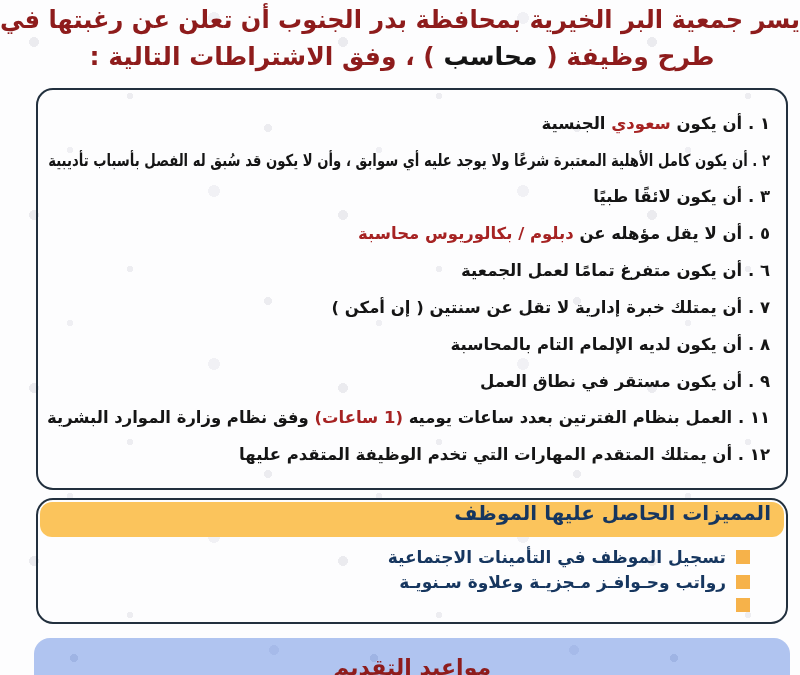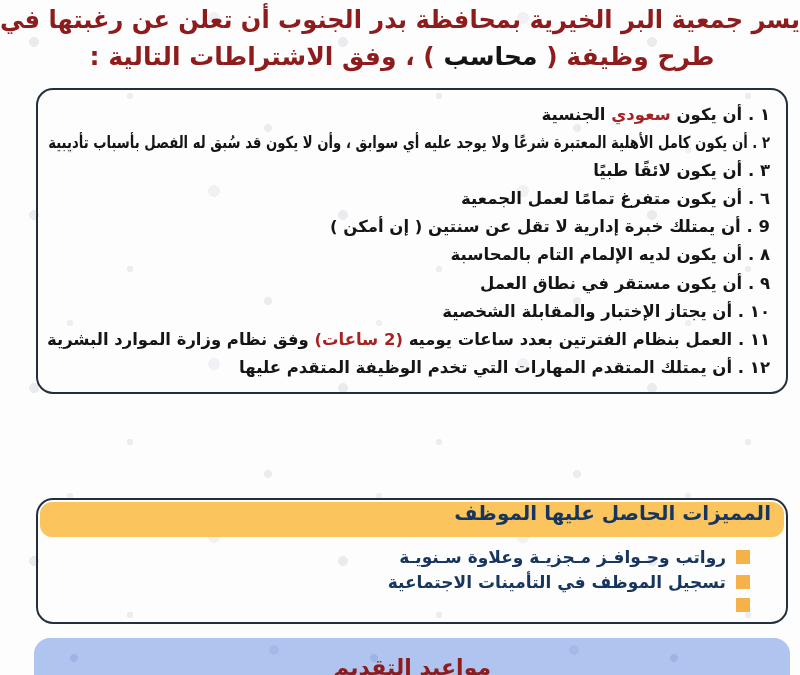--- a/index.html
+++ b/index.html
@@ -27,21 +27,21 @@
     font-size:25px;line-height:37px;
   }
   .hdr .hdr-line{display:block;white-space:nowrap;}
   .hdr .job{color:#141414;}
   
   .box{
     position:absolute;left:36px;width:752px;box-sizing:border-box;
     border:2.5px solid #22303e;border-radius:17px;
     background:transparent;
   }
-  .req-box{top:88px;height:306px;}
+  .req-box{top:88px;height:402px;}
   .req-list{
     position:absolute;top:0;bottom:0;left:10px;right:16px;
     display:flex;flex-direction:column;justify-content:space-evenly;
     padding:6px 0;
   }
   .req-line{
     display:block;white-space:nowrap;text-align:right;
     font-size:16.5px;color:#151515;
   }
   .req-line .red{color:var(--red-hi,#a62323);}
@@ -94,42 +94,42 @@
   <header class="hdr">
     <div class="hdr-line fit" style="transform: scaleX(0.963855); transform-origin: right center;">يسر جمعية البر الخيرية بمحافظة بدر الجنوب أن تعلن عن رغبتها في</div>
     <div class="hdr-line fit"><span>طرح وظيفة ( </span><span class="job">محاسب</span><span> ) ، وفق الاشتراطات التالية :</span></div>
   </header>
 
   <section class="box req-box">
     <div class="req-list">
         <div class="req-line fit"><span class="dark">١ . أن يكون </span><span class="red">سعودي</span><span class="dark"> الجنسية</span></div>
         <div class="req-line fit" style="transform: scaleX(0.800443); transform-origin: right center;"><span class="dark">٢ . أن يكون كامل الأهلية المعتبرة شرعًا ولا يوجد عليه أي سوابق ، وأن لا يكون قد سُبق له الفصل بأسباب تأديبية</span></div>
         <div class="req-line fit"><span class="dark">٣ . أن يكون لائقًا طبيًا</span></div>
+        <div class="req-line fit"><span class="dark">٥ . أن لا يقل مؤهله عن </span><span class="red">دبلوم / بكالوريوس محاسبة</span></div>
         <div class="req-line fit"><span class="dark">٦ . أن يكون متفرغ تمامًا لعمل الجمعية</span></div>
-        <div class="req-line fit"><span class="dark">9 . أن يمتلك خبرة إدارية لا تقل عن سنتين ( إن أمكن )</span></div>
+        <div class="req-line fit"><span class="dark">٧ . أن يمتلك خبرة إدارية لا تقل عن سنتين ( إن أمكن )</span></div>
         <div class="req-line fit"><span class="dark">٨ . أن يكون لديه الإلمام التام بالمحاسبة</span></div>
         <div class="req-line fit"><span class="dark">٩ . أن يكون مستقر في نطاق العمل</span></div>
-        <div class="req-line fit"><span class="dark">١٠ . أن يجتاز الإختبار والمقابلة الشخصية</span></div>
-        <div class="req-line fit" style="transform: scaleX(0.995862); transform-origin: right center;"><span class="dark">١١ . العمل بنظام الفترتين بعدد ساعات يوميه </span><span class="red">(2 ساعات)</span><span class="dark"> وفق نظام وزارة الموارد البشرية</span></div>
+        <div class="req-line fit" style="transform: scaleX(0.995862); transform-origin: right center;"><span class="dark">١١ . العمل بنظام الفترتين بعدد ساعات يوميه </span><span class="red">(1 ساعات)</span><span class="dark"> وفق نظام وزارة الموارد البشرية</span></div>
         <div class="req-line fit"><span class="dark">١٢ . أن يمتلك المتقدم المهارات التي تخدم الوظيفة المتقدم عليها</span></div>
       </div>
   </section>
 
   <section class="box ben-box">
     <div class="ben-header">
       <span>المميزات الحاصل عليها الموظف</span>
     </div>
     <div class="ben-list">
         <div class="ben-item">
           <span class="bullet"></span>
-          <span>رواتب وحـوافـز مـجزيـة وعلاوة سـنويـة</span>
+          <span>تسجيل الموظف في التأمينات الاجتماعية</span>
         </div>
         <div class="ben-item">
           <span class="bullet"></span>
-          <span>تسجيل الموظف في التأمينات الاجتماعية</span>
+          <span>رواتب وحـوافـز مـجزيـة وعلاوة سـنويـة</span>
         </div>
         <div class="ben-item">
           <span class="bullet"></span>
         </div>
       </div>
   </section>
 
   <section class="sched-box">
     <div class="sched-title">مواعيد التقديم</div>
   </section>

